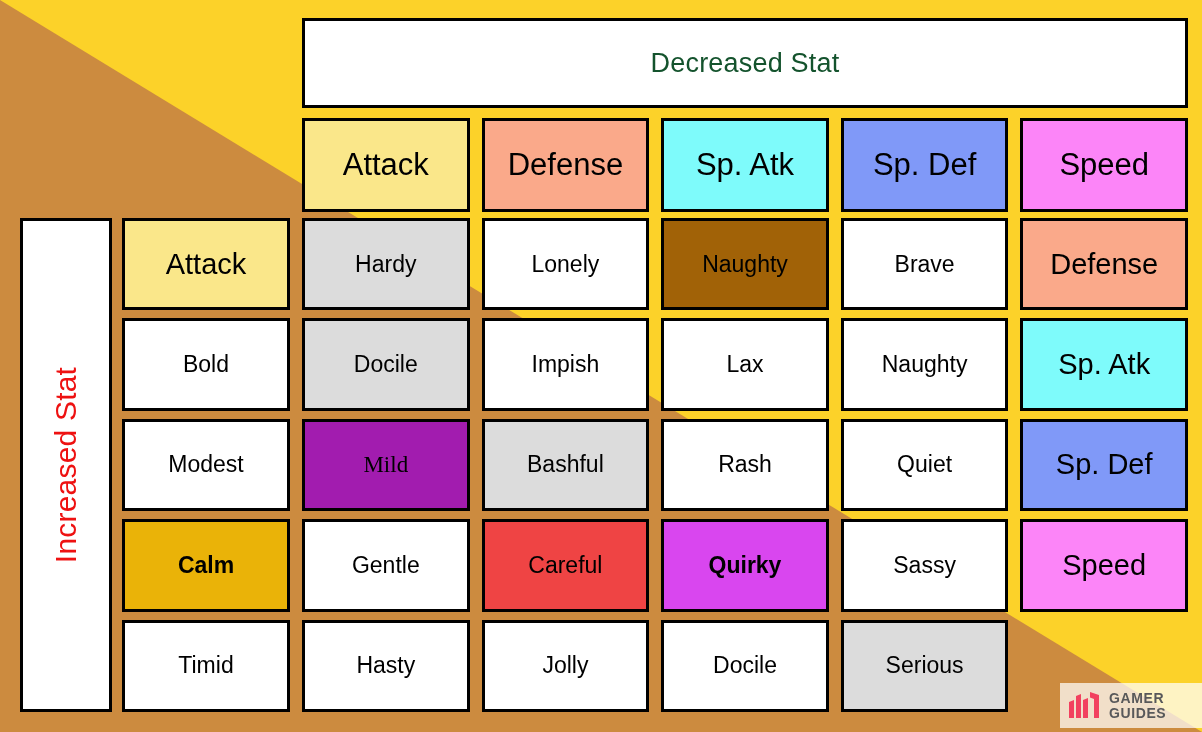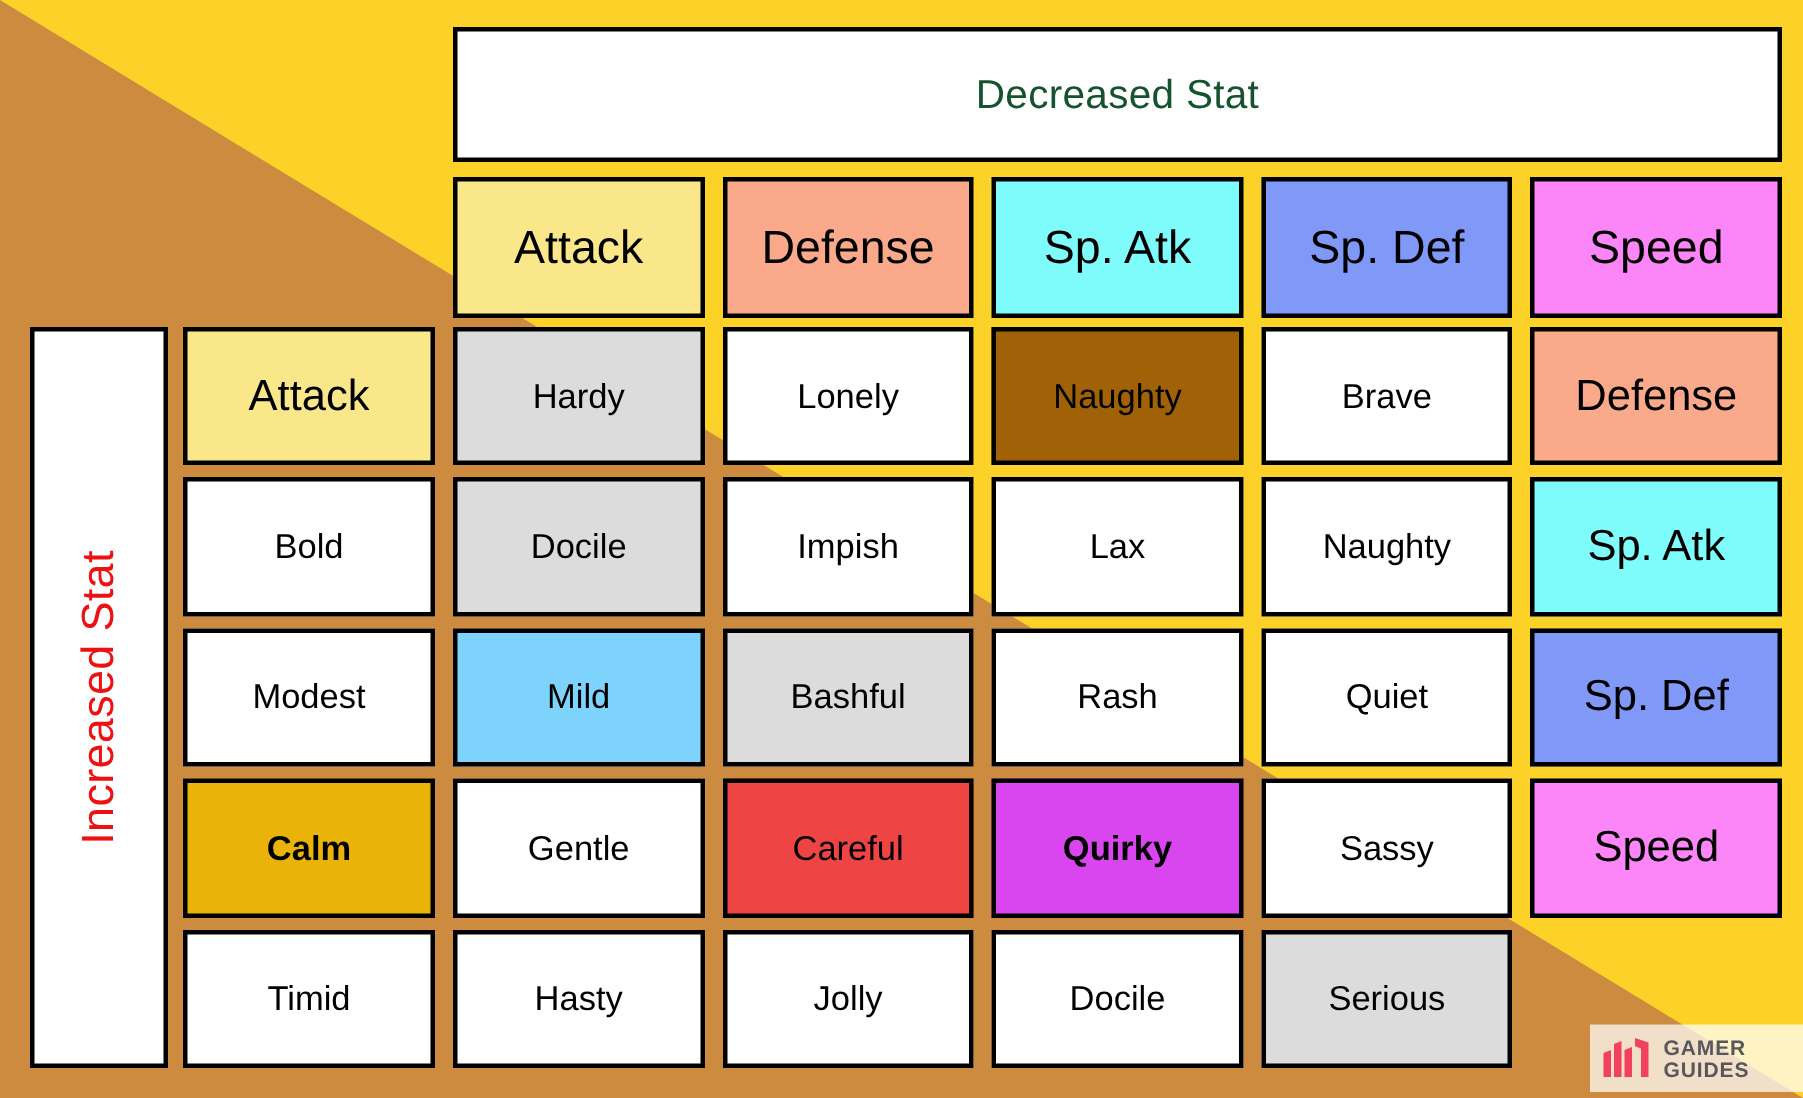--- a/index.html
+++ b/index.html
@@ -186,21 +186,21 @@
       <div class="cell" style="background: #a16207;">Naughty</div>
       <div class="cell" style="background: rgb(255, 255, 255);">Brave</div>
       <div class="cell rowhead" style="background: rgb(250, 169, 138);">Defense</div>
       <div class="cell" style="background: rgb(255, 255, 255);">Bold</div>
       <div class="cell" style="background: rgb(220, 220, 220);">Docile</div>
       <div class="cell" style="background: rgb(255, 255, 255);">Impish</div>
       <div class="cell" style="background: rgb(255, 255, 255);">Lax</div>
       <div class="cell" style="background: rgb(255, 255, 255);">Naughty</div>
       <div class="cell rowhead" style="background: rgb(126, 251, 251);">Sp. Atk</div>
       <div class="cell" style="background: rgb(255, 255, 255);">Modest</div>
-      <div class="cell" style="background: #7dd3fc;">Mild</div>
+      <div class="cell" style="background: #a21caf; font-family: Liberation Serif, serif;">Mild</div>
       <div class="cell" style="background: rgb(220, 220, 220);">Bashful</div>
       <div class="cell" style="background: rgb(255, 255, 255);">Rash</div>
       <div class="cell" style="background: rgb(255, 255, 255);">Quiet</div>
       <div class="cell rowhead" style="background: rgb(128, 153, 248);">Sp. Def</div>
       <div class="cell" style="background: #eab308; font-weight: bold;">Calm</div>
       <div class="cell" style="background: rgb(255, 255, 255);">Gentle</div>
       <div class="cell" style="background: #ef4444;">Careful</div>
       <div class="cell" style="background: #d946ef; font-weight: bold;">Quirky</div>
       <div class="cell" style="background: rgb(255, 255, 255);">Sassy</div>
       <div class="cell rowhead" style="background: rgb(252, 133, 248);">Speed</div>

